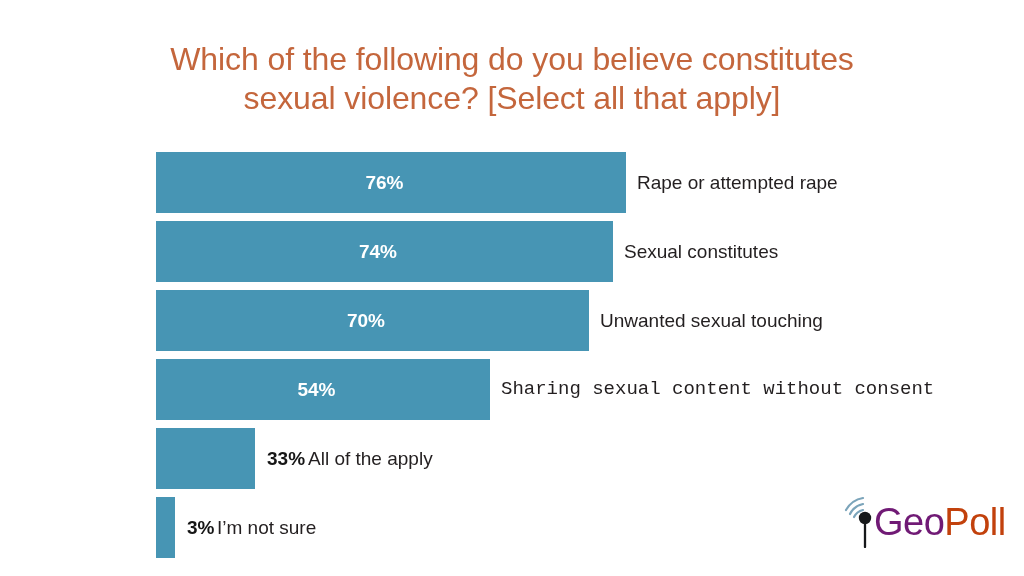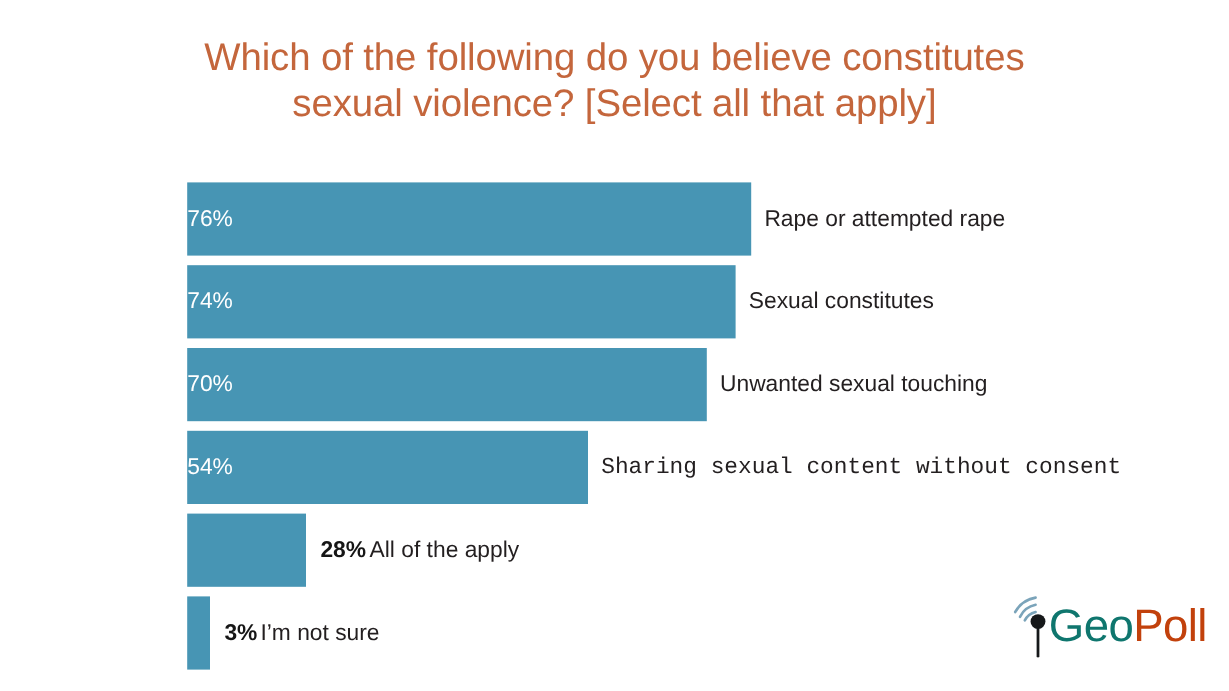--- a/index.html
+++ b/index.html
@@ -19,21 +19,21 @@
     position: relative;
     width: 1024px;
     height: 576px;
     background: #ffffff;
   }
 
   
   #chart-title {
     position: absolute;
     left: 80px;
-    top: 28px;
+    top: 40px;
     width: 864px;
     text-align: center;
     color: #c4663c;
     font-size: 32px;
     font-weight: 300;
     line-height: 1.22;
     letter-spacing: -0.1px;
     white-space: pre-line;
   }
 
@@ -62,22 +62,22 @@
     box-sizing: border-box;
   }
 
   .bar-inner-label {
     position: absolute;
     top: 0;
     height: 61px;
     line-height: 61px;
     color: #ffffff;
     font-size: 19px;
-    font-weight: normal;
-    text-align: left;
+    font-weight: bold;
+    text-align: center;
     padding-right: 13px;
     box-sizing: border-box;
   }
 
   .cat-label {
     position: absolute;
     top: 0;
     height: 61px;
     line-height: 61px;
     color: #231f20;
@@ -116,21 +116,21 @@
   #logo-wordmark {
     position: absolute;
     left: 36px;
     top: 6px;
     font-size: 38px;
     font-weight: 400;
     letter-spacing: -0.5px;
     line-height: 44px;
     white-space: nowrap;
   }
-  #logo-geo { color: #0f766e; }
+  #logo-geo { color: #701a75; }
   #logo-poll { color: #c2410c; }
 </style>
 </head>
 <body>
 
 <div id="slide">
 
   <div id="chart-title">Which of the following do you believe constitutes
 sexual violence? [Select all that apply]</div>
 
@@ -150,21 +150,21 @@
         <div class="bar-inner-label" style="left: 0px; width: 433px;">70%</div>
         <div class="cat-label" style="left: 444px;">Unwanted sexual touching</div>
       </div>
       <div class="bar-row" style="top: 207px;">
         <div class="bar" style="width: 334px; background: rgb(71, 149, 180);"></div>
         <div class="bar-inner-label" style="left: 0px; width: 334px;">54%</div>
         <div class="cat-label" style="left: 345px; font-family: Liberation Mono, monospace;">Sharing sexual content without consent</div>
       </div>
       <div class="bar-row" style="top: 276px;">
         <div class="bar" style="width: 99px; background: rgb(71, 149, 180);"></div>
-        <div class="bar-outer-value" style="left: 111px;">28%</div>
+        <div class="bar-outer-value" style="left: 111px;">33%</div>
         <div class="cat-label" style="left: 111px; padding-left: 41px;">All of the apply</div>
       </div>
       <div class="bar-row" style="top: 345px;">
         <div class="bar" style="width: 19px; background: rgb(71, 149, 180);"></div>
         <div class="bar-outer-value" style="left: 31px;">3%</div>
         <div class="cat-label" style="left: 31px; padding-left: 30px;">I’m not sure</div>
       </div>
     </div>
 
   <div id="geopoll-logo">

